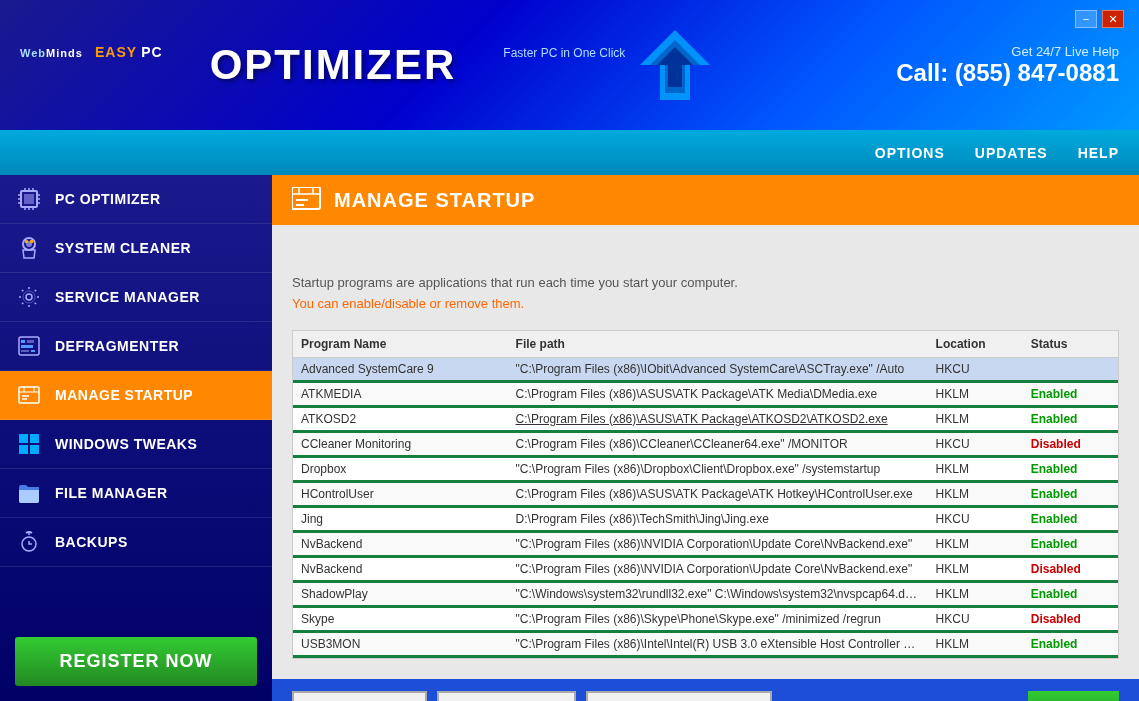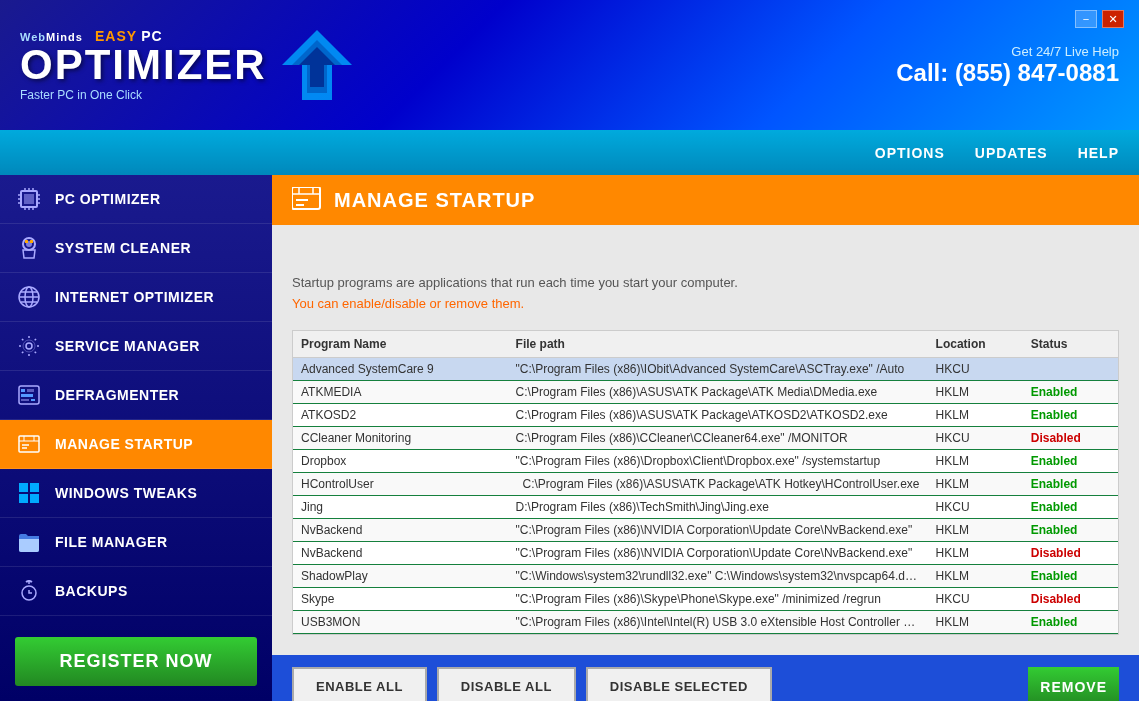--- a/index.html
+++ b/index.html
@@ -9,21 +9,22 @@
     .header {
       background: linear-gradient(135deg, #1a1a8e 0%, #0000cc 40%, #0055ff 70%, #0099ff 100%);
       height: 130px;
       display: flex;
       align-items: center;
       padding: 0 20px;
       position: relative;
     }
     .logo-area {
       display: flex;
-      flex-direction: column;
+      flex-direction: row;
+      gap: 47px;
     }
     .webminds-text {
       color: #aaddff;
       font-size: 11px;
       font-weight: normal;
       letter-spacing: 1px;
     }
     .webminds-text span {
       color: #ffffff;
       font-weight: bold;
@@ -181,21 +182,21 @@
     thead th {
       background: #f0f0f0;
       border-bottom: 1px solid #ccc;
       padding: 6px 8px;
       text-align: left;
       font-weight: bold;
       color: #333;
       white-space: nowrap;
     }
     tbody tr {
-      border-bottom: 1px solid #15803d;
+      border-bottom: 3px solid #15803d;
     }
     tbody tr:nth-child(even) { background: #f9f9f9; }
     tbody tr.selected { background: #c8d8f0; }
     tbody td {
       padding: 4px 8px;
       color: #333;
       white-space: nowrap;
       overflow: hidden;
       text-overflow: ellipsis;
       max-width: 400px;
@@ -324,32 +325,20 @@
           <circle cx="12" cy="8" r="6" fill="none" stroke="#aaaaff" stroke-width="2"></circle>
           <circle cx="12" cy="8" r="3" fill="#aaaaff" opacity="0.7"></circle>
           <rect x="8" y="4" width="3" height="3" fill="#ffaa00" rx="0.5"></rect>
           <rect x="13" y="4" width="3" height="3" fill="#ffaa00" rx="0.5"></rect>
           <path d="M6 14 L18 14 L17 22 L7 22 Z" fill="none" stroke="#aaaaff" stroke-width="1.5"></path>
         </svg>
       </div>
       <span>SYSTEM CLEANER</span>
     </div>
 
-    <div class="sidebar-item">
-      <div class="sidebar-icon">
-        <svg width="24" height="24" viewBox="0 0 24 24" fill="none" stroke="#aaaaff" stroke-width="1.5">
-          <circle cx="12" cy="12" r="10"></circle>
-          <ellipse cx="12" cy="12" rx="4" ry="10"></ellipse>
-          <line x1="2" y1="12" x2="22" y2="12"></line>
-          <line x1="4" y1="7" x2="20" y2="7"></line>
-          <line x1="4" y1="17" x2="20" y2="17"></line>
-        </svg>
-      </div>
-      <span>INTERNET OPTIMIZER</span>
-    </div>
 
     <div class="sidebar-item">
       <div class="sidebar-icon">
         <svg width="24" height="24" viewBox="0 0 24 24" fill="none" stroke="#aaaaff" stroke-width="1.5">
           <circle cx="12" cy="12" r="3"></circle>
           <path d="M12 2v2M12 20v2M2 12h2M20 12h2M4.93 4.93l1.41 1.41M17.66 17.66l1.41 1.41M4.93 19.07l1.41-1.41M17.66 6.34l1.41-1.41"></path>
           <circle cx="12" cy="12" r="6" fill="none" stroke="#aaaaff" stroke-width="1" opacity="0.4"></circle>
         </svg>
       </div>
       <span>SERVICE MANAGER</span>
@@ -461,39 +450,39 @@
                 <td></td>
               </tr>
               <tr>
                 <td>ATKMEDIA</td>
                 <td style="max-width: 420px; overflow: hidden; text-overflow: ellipsis; white-space: nowrap;">C:\Program Files (x86)\ASUS\ATK Package\ATK Media\DMedia.exe</td>
                 <td>HKLM</td>
                 <td class="status-enabled">Enabled</td>
               </tr>
               <tr>
                 <td>ATKOSD2</td>
-                <td style="max-width: 420px; overflow: hidden; text-overflow: ellipsis; white-space: nowrap;">C:\Program Files (x86)\ASUS\ATK Package\ATKOSD2\ATKOSD2.exe</td>
+                <td style="max-width: 420px; overflow: hidden; text-overflow: ellipsis; white-space: nowrap; text-decoration: underline;">C:\Program Files (x86)\ASUS\ATK Package\ATKOSD2\ATKOSD2.exe</td>
                 <td>HKLM</td>
                 <td class="status-enabled">Enabled</td>
               </tr>
               <tr>
                 <td>CCleaner Monitoring</td>
                 <td style="max-width: 420px; overflow: hidden; text-overflow: ellipsis; white-space: nowrap;">C:\Program Files (x86)\CCleaner\CCleaner64.exe" /MONITOR</td>
                 <td>HKCU</td>
                 <td class="status-disabled">Disabled</td>
               </tr>
               <tr>
                 <td>Dropbox</td>
                 <td style="max-width: 420px; overflow: hidden; text-overflow: ellipsis; white-space: nowrap;">"C:\Program Files (x86)\Dropbox\Client\Dropbox.exe" /systemstartup</td>
                 <td>HKLM</td>
                 <td class="status-enabled">Enabled</td>
               </tr>
               <tr>
                 <td>HControlUser</td>
-                <td style="max-width: 420px; overflow: hidden; text-overflow: ellipsis; white-space: nowrap; text-align: right;">C:\Program Files (x86)\ASUS\ATK Package\ATK Hotkey\HControlUser.exe</td>
+                <td style="max-width: 420px; overflow: hidden; text-overflow: ellipsis; white-space: nowrap;">C:\Program Files (x86)\ASUS\ATK Package\ATK Hotkey\HControlUser.exe</td>
                 <td>HKLM</td>
                 <td class="status-enabled">Enabled</td>
               </tr>
               <tr>
                 <td>Jing</td>
                 <td style="max-width: 420px; overflow: hidden; text-overflow: ellipsis; white-space: nowrap;">D:\Program Files (x86)\TechSmith\Jing\Jing.exe</td>
                 <td>HKCU</td>
                 <td class="status-enabled">Enabled</td>
               </tr>
               <tr>

